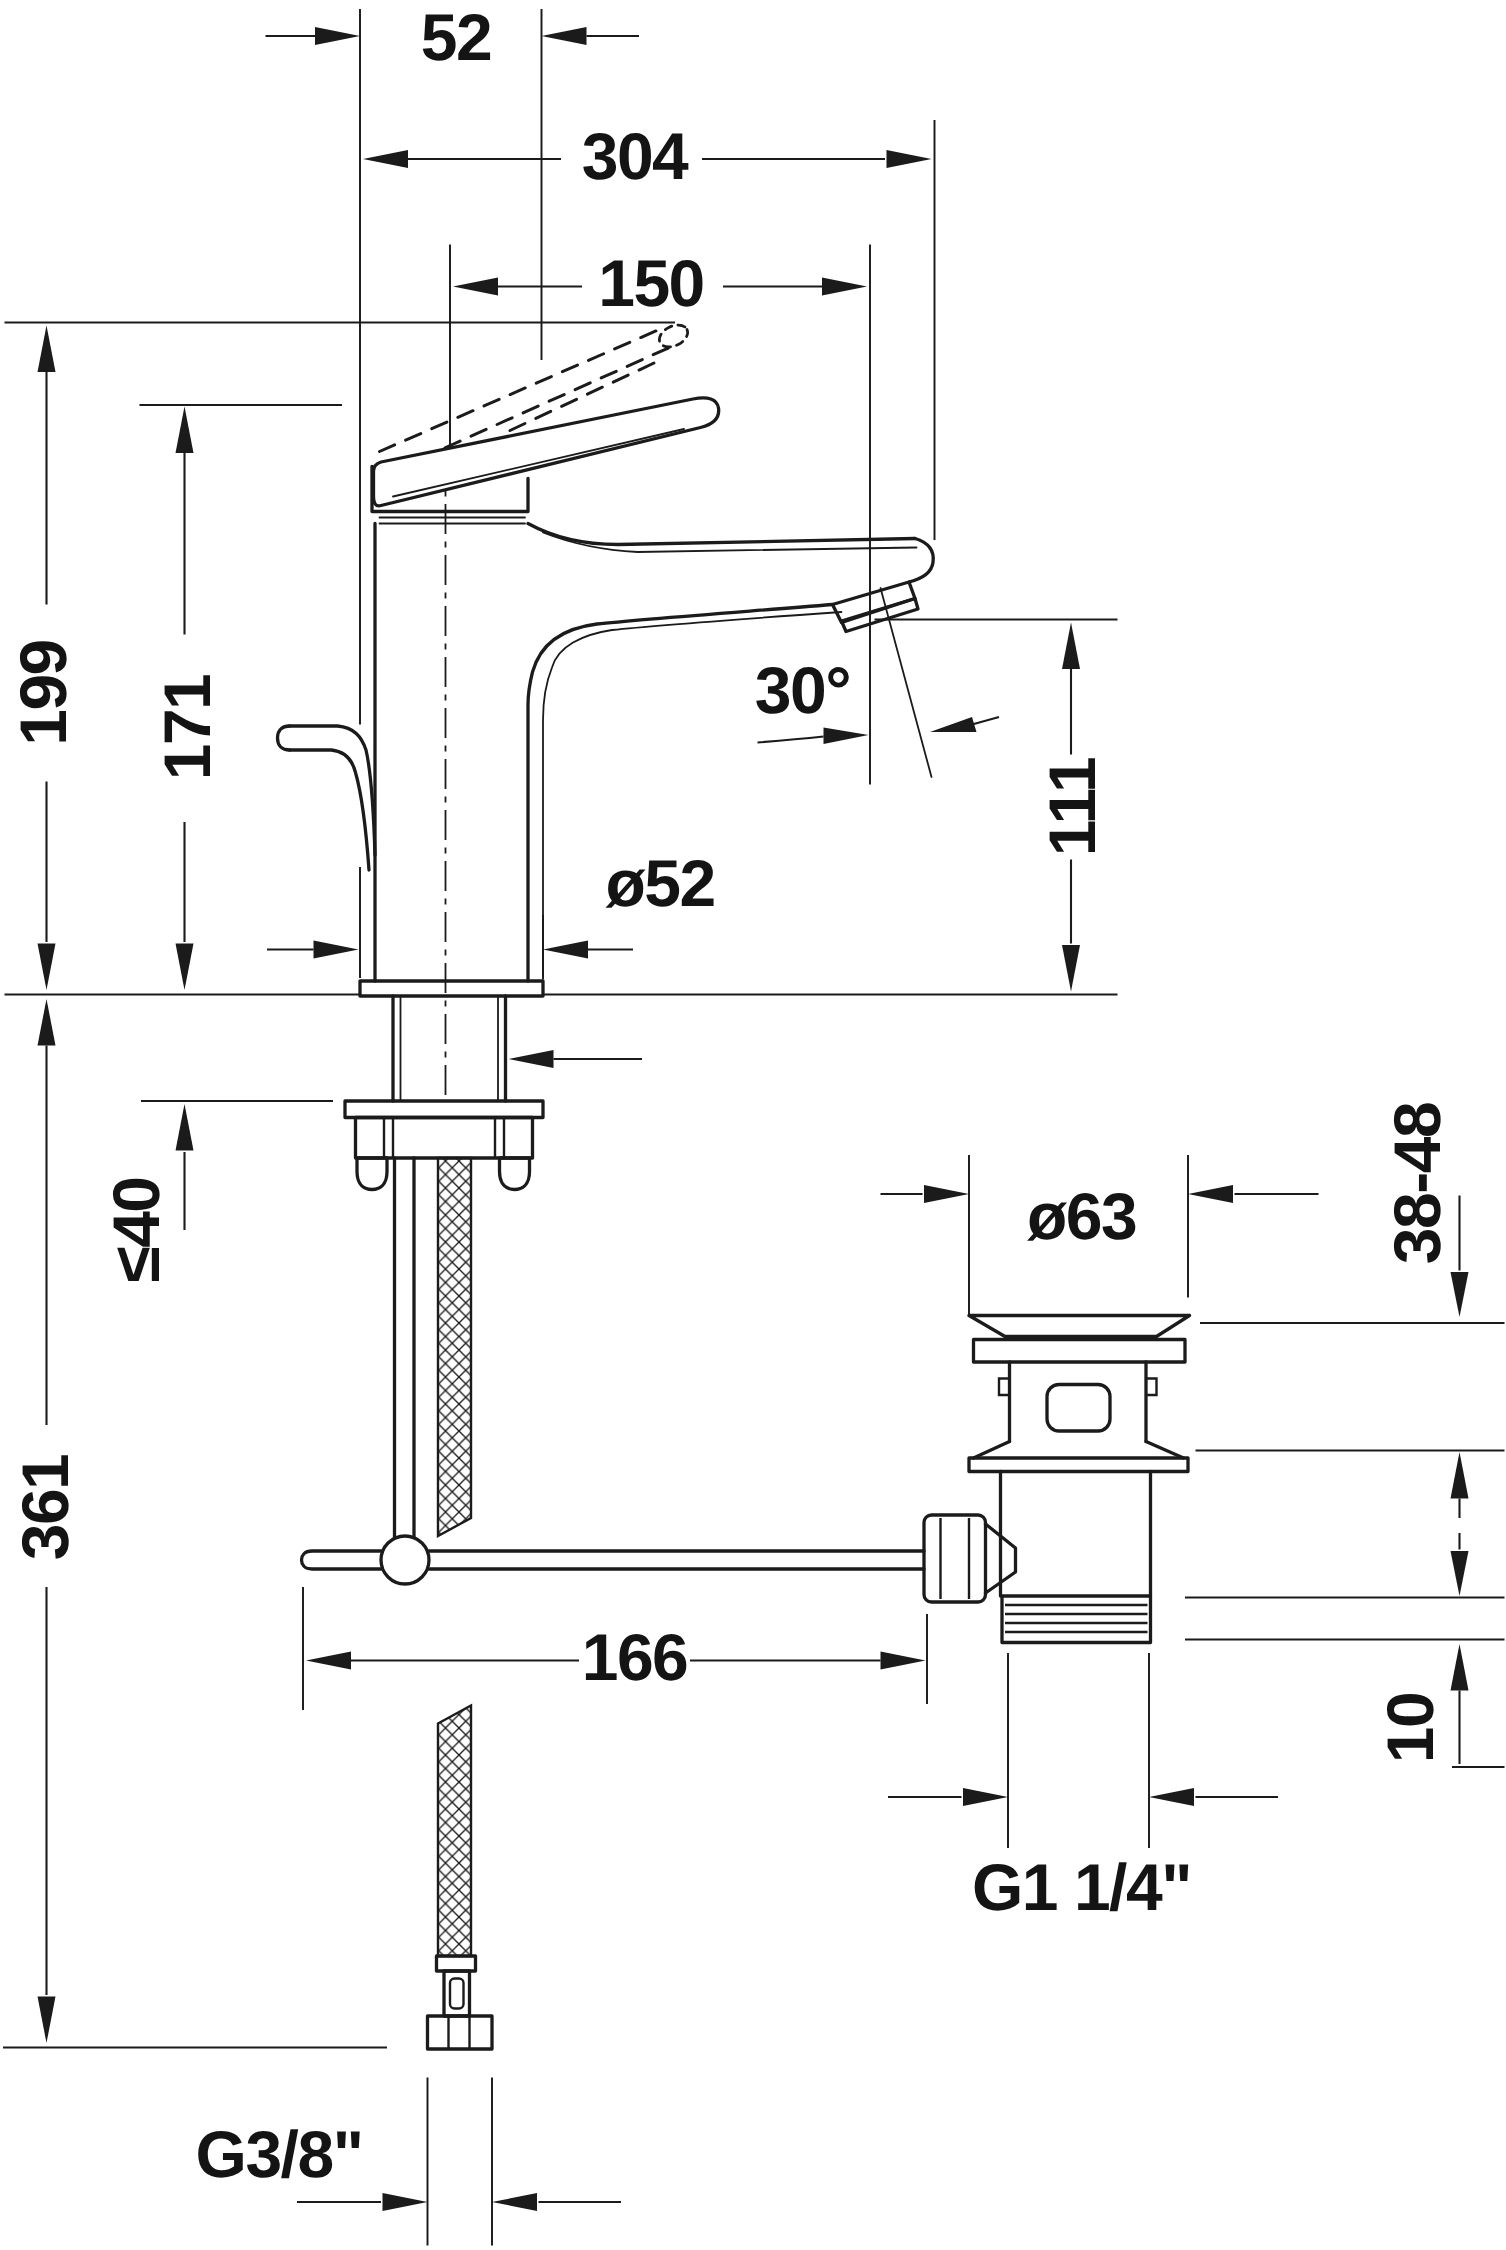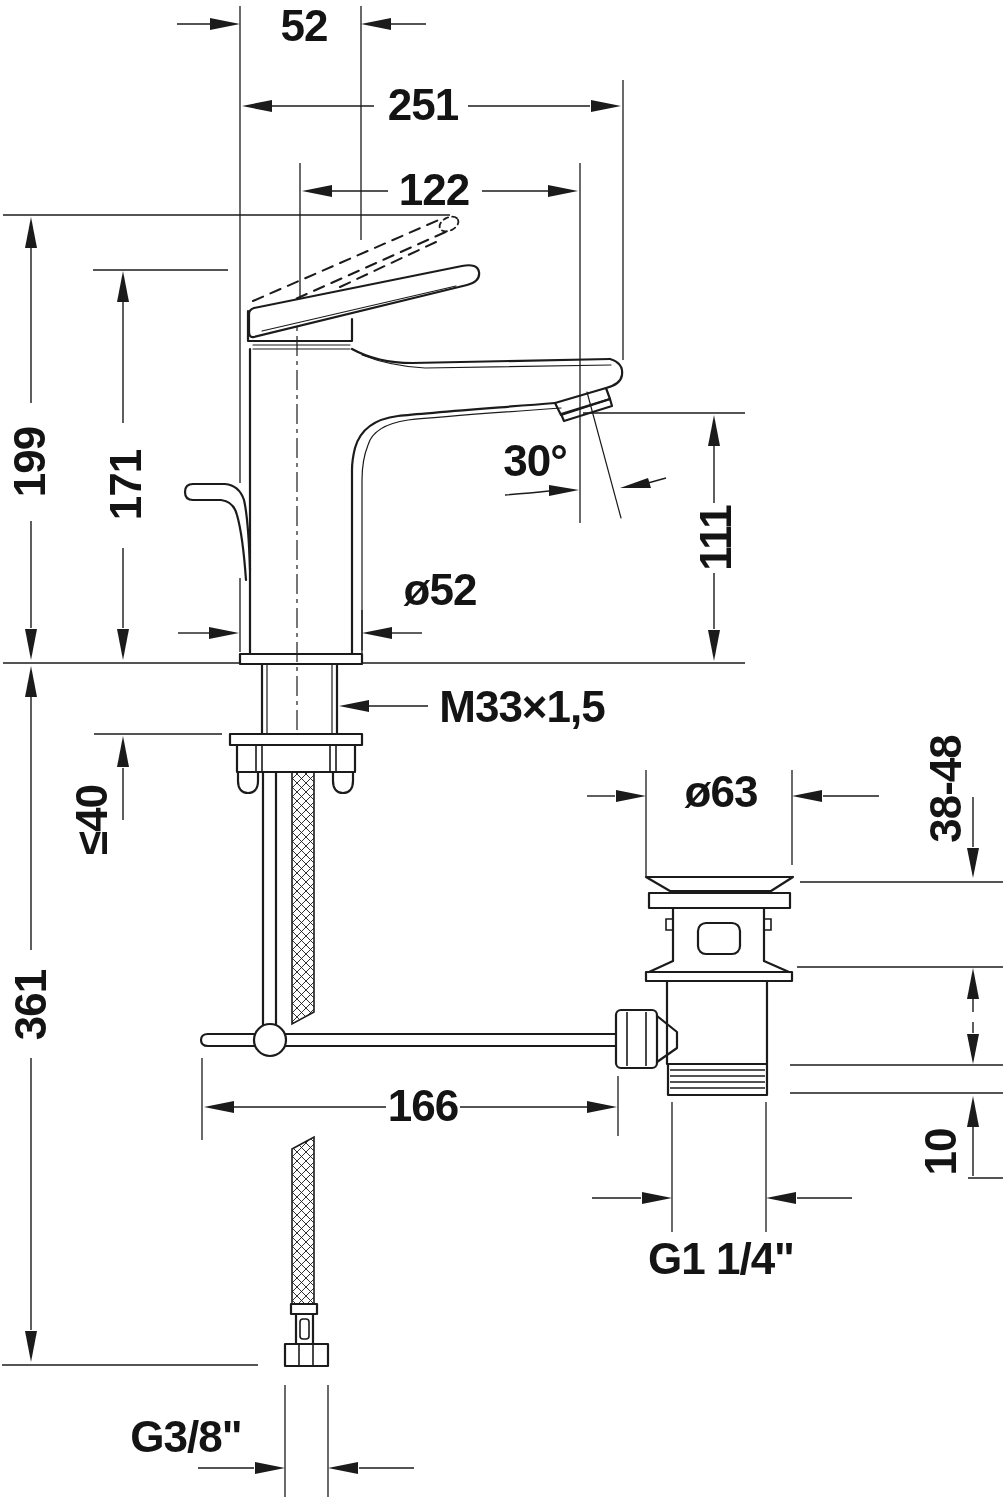--- a/index.html
+++ b/index.html
@@ -238,30 +238,29 @@
     <path class="part" d="M667,981 V1064 M767,981 V1064"></path>
     <rect class="part" x="616" y="1010" width="41" height="58" rx="5"></rect>
     <path class="mid" d="M627,1012 V1066 M646,1012 V1066"></path>
     <path class="part" d="M657,1016 L677,1032 L677,1048 L657,1062"></path>
     <path class="part" d="M668,1064 H767 V1095 H668 Z"></path>
     <path class="mid" d="M670,1070 H765 M670,1076 H765 M670,1082 H765 M670,1088 H765"></path>
   </g>
 </svg>
 
 <div class="lbl" style="left:304px;top:26px">52</div>
-<div class="lbl" style="left:423px;top:105px">251</div>
-<div class="lbl" style="left:434px;top:190px">122</div>
+<div class="lbl" style="left:423px;top:105px">304</div>
+<div class="lbl" style="left:434px;top:190px">150</div>
 <div class="lbl rot" style="left:30px;top:462px">199</div>
 <div class="lbl rot" style="left:126px;top:485px">171</div>
 <div class="lbl" style="left:535px;top:461px">30°</div>
 <div class="lbl rot" style="left:716px;top:538px">111</div>
 <div class="lbl" style="left:440px;top:590px">ø52</div>
-<div class="lbl" style="left:522px;top:707px">M33×1,5</div>
 <div class="lbl rot" style="left:92px;top:820px">≤40</div>
-<div class="lbl" style="left:721px;top:792px">ø63</div>
+<div class="lbl" style="left:721px;top:812px">ø63</div>
 <div class="lbl rot" style="left:946px;top:789px">38-48</div>
 <div class="lbl rot" style="left:31px;top:1005px">361</div>
 <div class="lbl" style="left:423px;top:1106px">166</div>
 <div class="lbl rot" style="left:941px;top:1152px">10</div>
 <div class="lbl" style="left:721px;top:1259px">G1 1/4"</div>
 <div class="lbl" style="left:186px;top:1437px">G3/8"</div>
 
 </div>
 
 </body></html>

